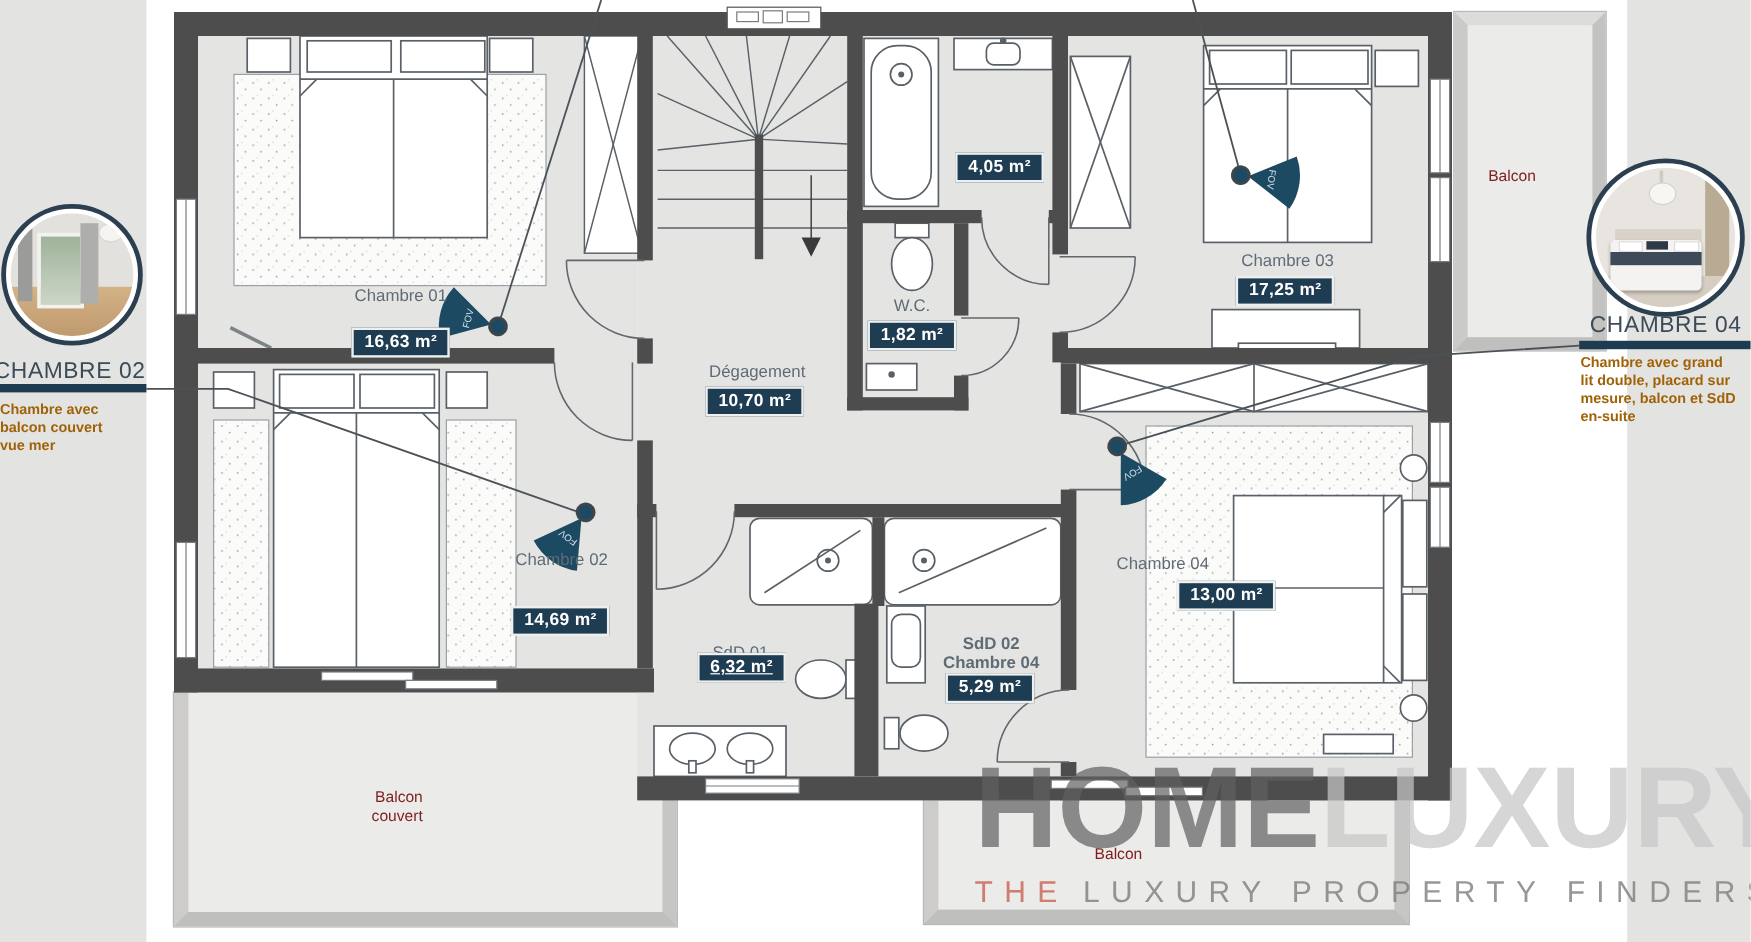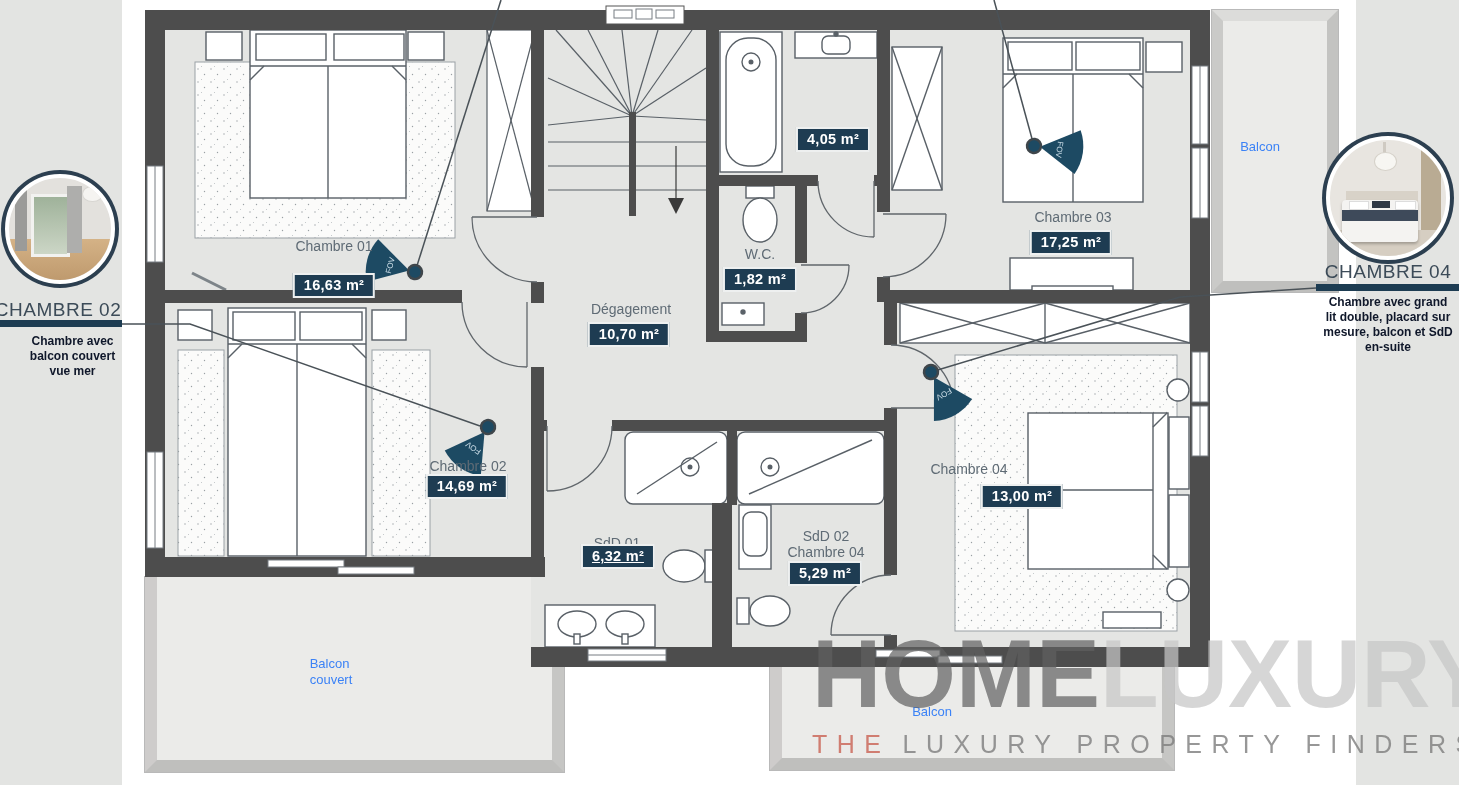--- a/index.html
+++ b/index.html
@@ -14,30 +14,30 @@
   #balcony-couvert{left:145px;top:577px;width:395px;height:183px;border:12px solid;border-top:0;
     border-color:#d3d3d1 #c6c6c4 #bfbfbd #cecccb;}
   #balcony-bottom{left:770px;top:667px;width:380px;height:91px;border:12px solid;border-top:0;
     border-color:#d3d3d1 #c6c6c4 #bfbfbd #cecccb;}
   
   .rlabel{position:absolute;transform:translateX(-50%);text-align:center;font-size:14px;
           color:#5f6b75;white-space:pre-line;line-height:1.16;}
   .rarea{position:absolute;transform:translateX(-50%);background:#1e3c52;color:#fff;
          font-weight:bold;font-size:14.5px;padding:2px 9px 3px;border:2px solid #eef0f0;
          white-space:nowrap;letter-spacing:.3px;}
-  .zlabel{position:absolute;transform:translateX(-50%);text-align:left;font-size:13px;
-          color:#3b82f6;white-space:pre-line;line-height:1.2;}
+  .zlabel{position:absolute;transform:translateX(-50%);text-align:right;font-size:13px;
+          color:#7f1d1d;white-space:pre-line;line-height:1.2;}
   
   .ring{position:absolute;border-radius:50%;background:#2c3f50;display:flex;
         align-items:center;justify-content:center;}
   .photo{border-radius:50%;border:4px solid #fff;overflow:hidden;position:relative;}
   .inset-title{position:absolute;transform:translateX(-50%);font-size:19px;color:#3c4b58;
         letter-spacing:.5px;white-space:nowrap;}
   .inset-bar{position:absolute;height:7px;background:#1d3c52;}
-  .inset-cap{position:absolute;text-align:center;font-size:12px;font-weight:bold;color:#0f172a;
+  .inset-cap{position:absolute;font-size:12px;font-weight:bold;color:#a16207;
         line-height:1.25;white-space:pre-line;}
   
   #watermark{position:absolute;left:812px;top:626px;width:650px;pointer-events:none;}
   #brand{font-size:96px;font-weight:bold;letter-spacing:0px;line-height:1;white-space:nowrap;}
   #brand .home{color:rgba(96,96,96,.70);} #brand .hunts{color:rgba(198,198,198,.72);}
   #tagline{margin-top:8px;font-size:25px;letter-spacing:9.5px;color:rgba(125,125,125,.8);
            white-space:nowrap;}
   #tagline .the{color:rgba(203,106,92,.85);margin-right:12px;}
   
   .s{position:absolute;}
@@ -304,41 +304,41 @@
         <circle r="7" fill="#1d4a63" stroke="#3f464b" stroke-width="2.5"></circle>
         <text transform="rotate(90 26 0)" x="26" y="3" text-anchor="middle" font-size="8" fill="#cfe0ea">FOV</text>
       </g>
     </g>
   </svg>
 
   <div class="rlabel" style="left:334px;top:238px;">Chambre 01</div>
   <div class="rarea" style="left:334px;top:261px;margin-top:12px;">16,63 m²</div>
 
   <div class="rlabel" style="left:468px;top:458px;">Chambre 02</div>
-  <div class="rarea" style="left:467px;top:474px;">14,69 m²</div>
+  <div class="rarea" style="left:467px;top:505px;">14,69 m²</div>
 
   <div class="rlabel" style="left:1073px;top:209px;">Chambre 03</div>
   <div class="rarea" style="left:1071px;top:230px;">17,25 m²</div>
 
   <div class="rlabel" style="left:969px;top:461px;">Chambre 04</div>
   <div class="rarea" style="left:1022px;top:484px;">13,00 m²</div>
 
   <div class="rlabel" style="left:828px;top:104px;margin-top:33px;">SdB</div>
   <div class="rarea" style="left:833px;top:127px;">4,05 m²</div>
 
   <div class="rlabel" style="left:760px;top:246px;">W.C.</div>
   <div class="rarea" style="left:760px;top:267px;">1,82 m²</div>
 
   <div class="rlabel" style="left:631px;top:301px;">Dégagement</div>
   <div class="rarea" style="left:629px;top:322px;">10,70 m²</div>
 
   <div class="rlabel" style="left:617px;top:535px;">SdD 01</div>
   <div class="rarea" style="left:618px;top:544px;text-decoration:underline;">6,32 m²</div>
 
-  <div class="rlabel" style="left:826px;top:528px;">SdD 02
+  <div class="rlabel" style="left:826px;top:528px;font-weight:bold;">SdD 02
 Chambre 04</div>
   <div class="rarea" style="left:825px;top:561px;">5,29 m²</div>
 
   <div class="zlabel" style="left:1260px;top:139px;">Balcon</div>
   <div class="zlabel" style="left:331px;top:656px;">Balcon
 couvert</div>
   <div class="zlabel" style="left:932px;top:704px;">Balcon</div>
 
   <div class="ring" style="left:1px;top:170px;width:118px;height:118px;">
     <div class="photo" style="width:102px;height:102px;background:#e3e1dd;">

